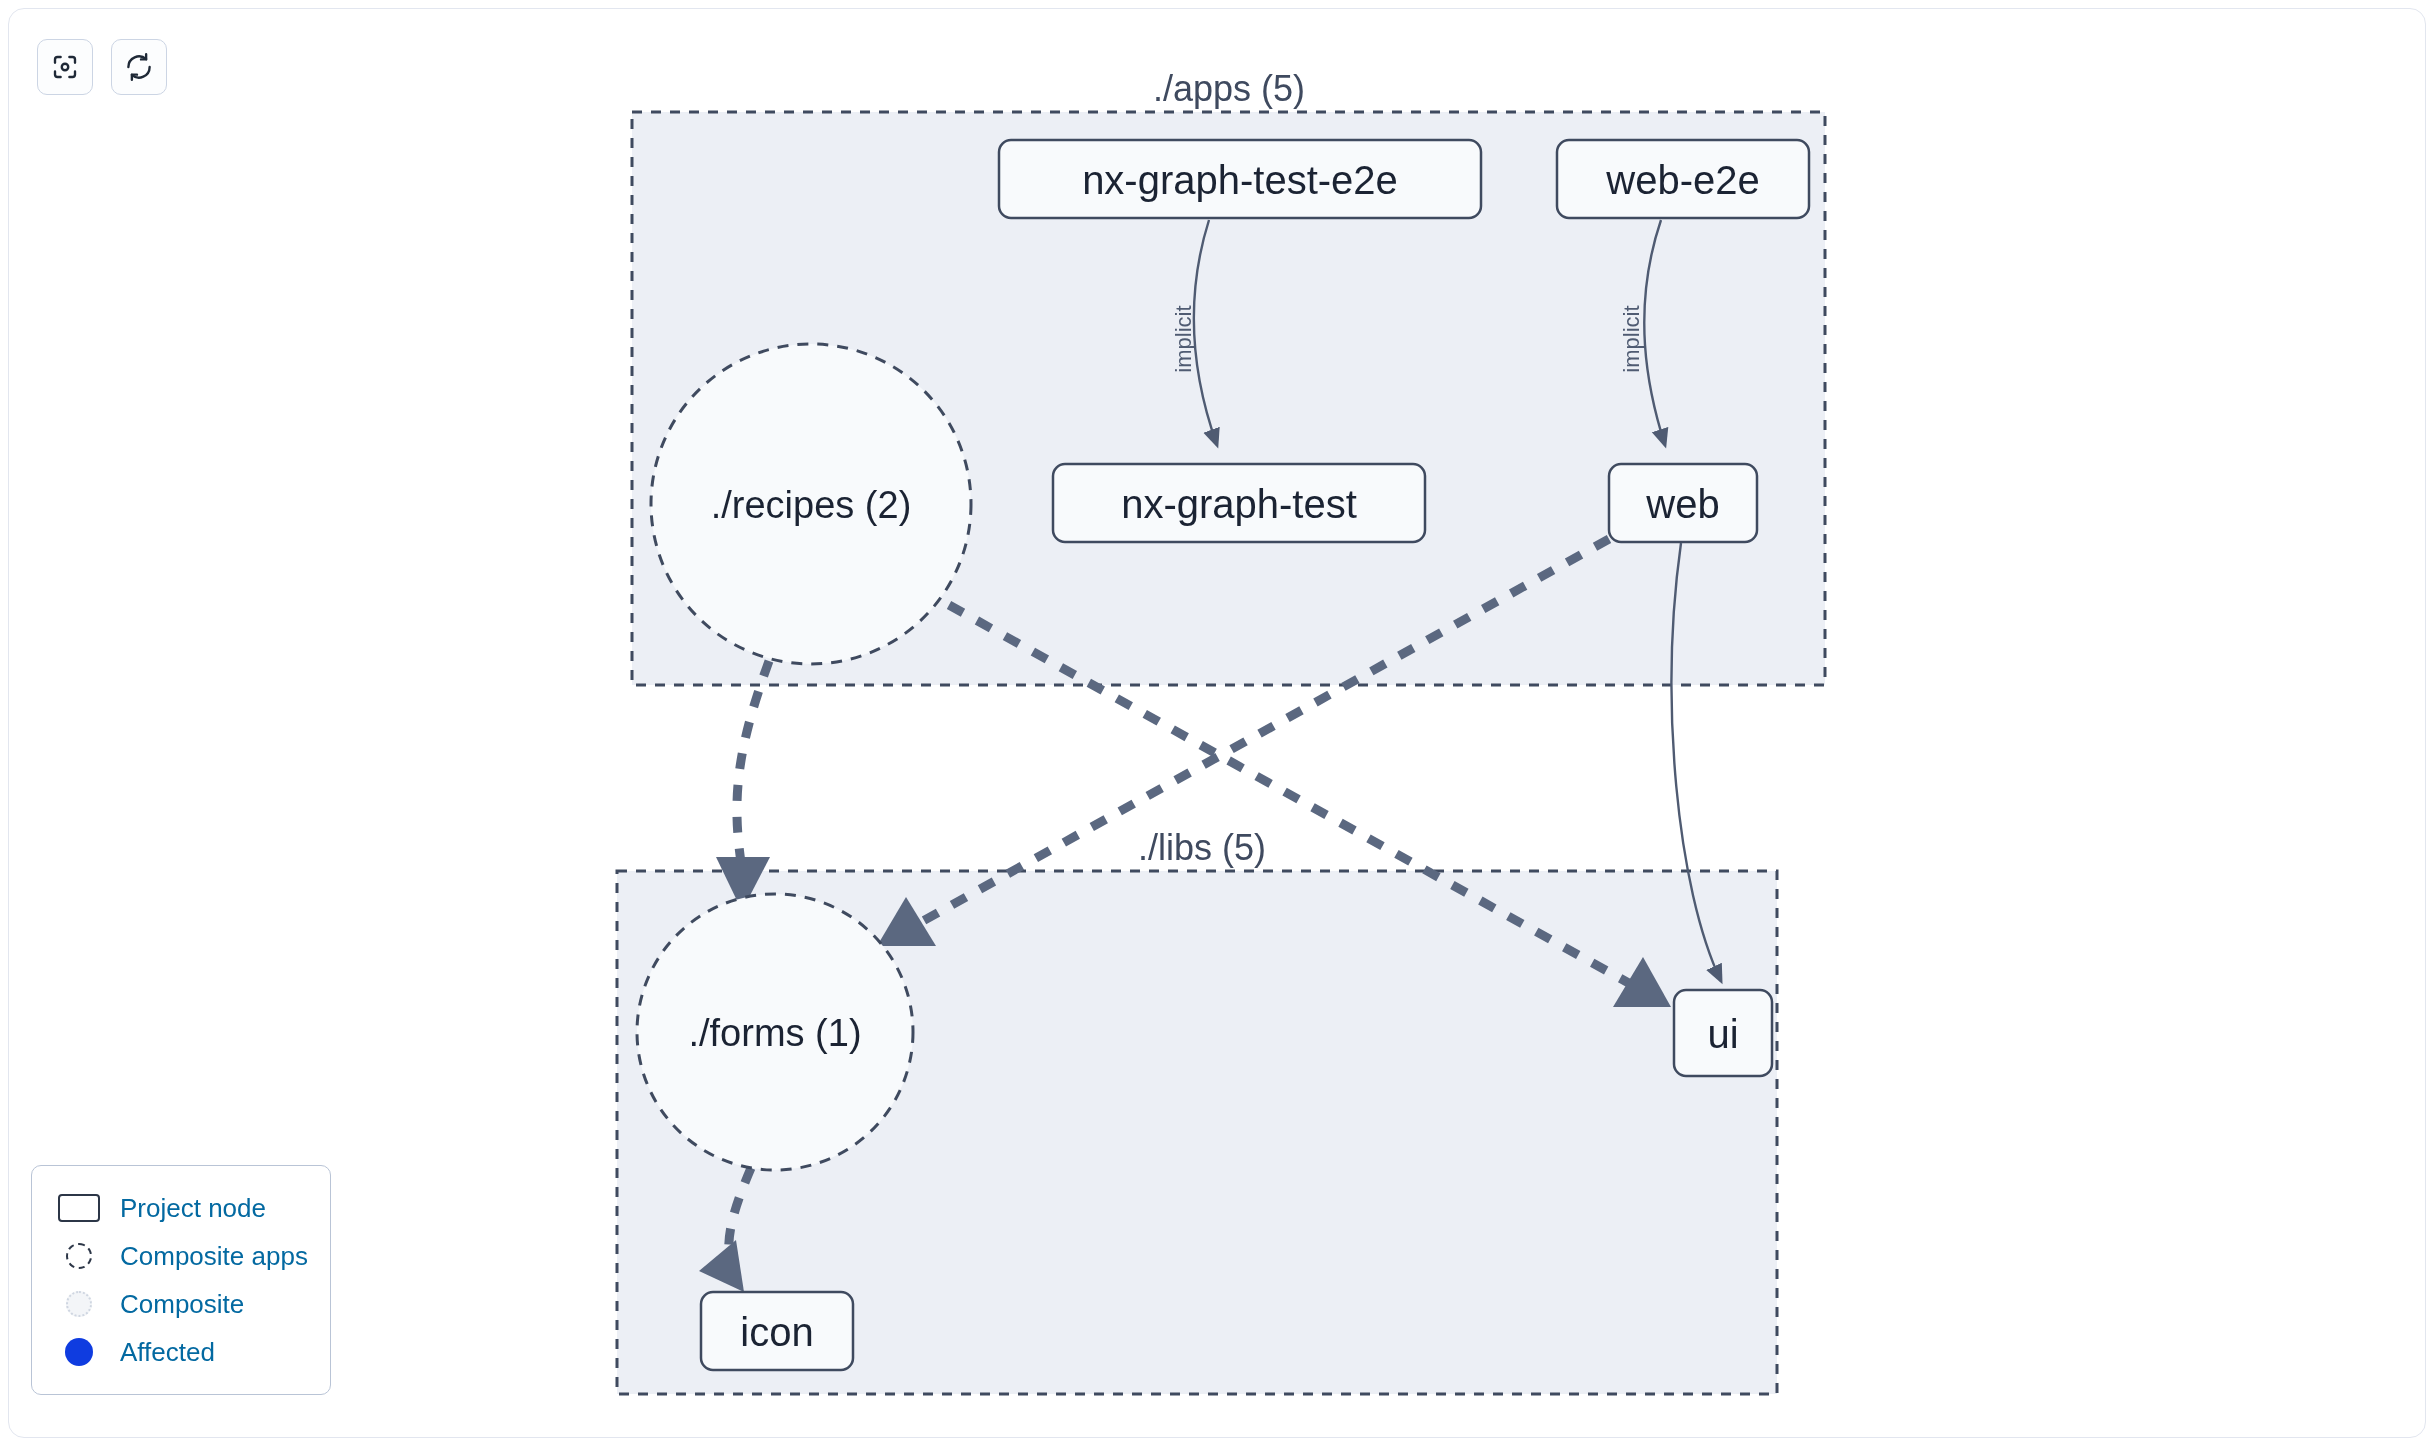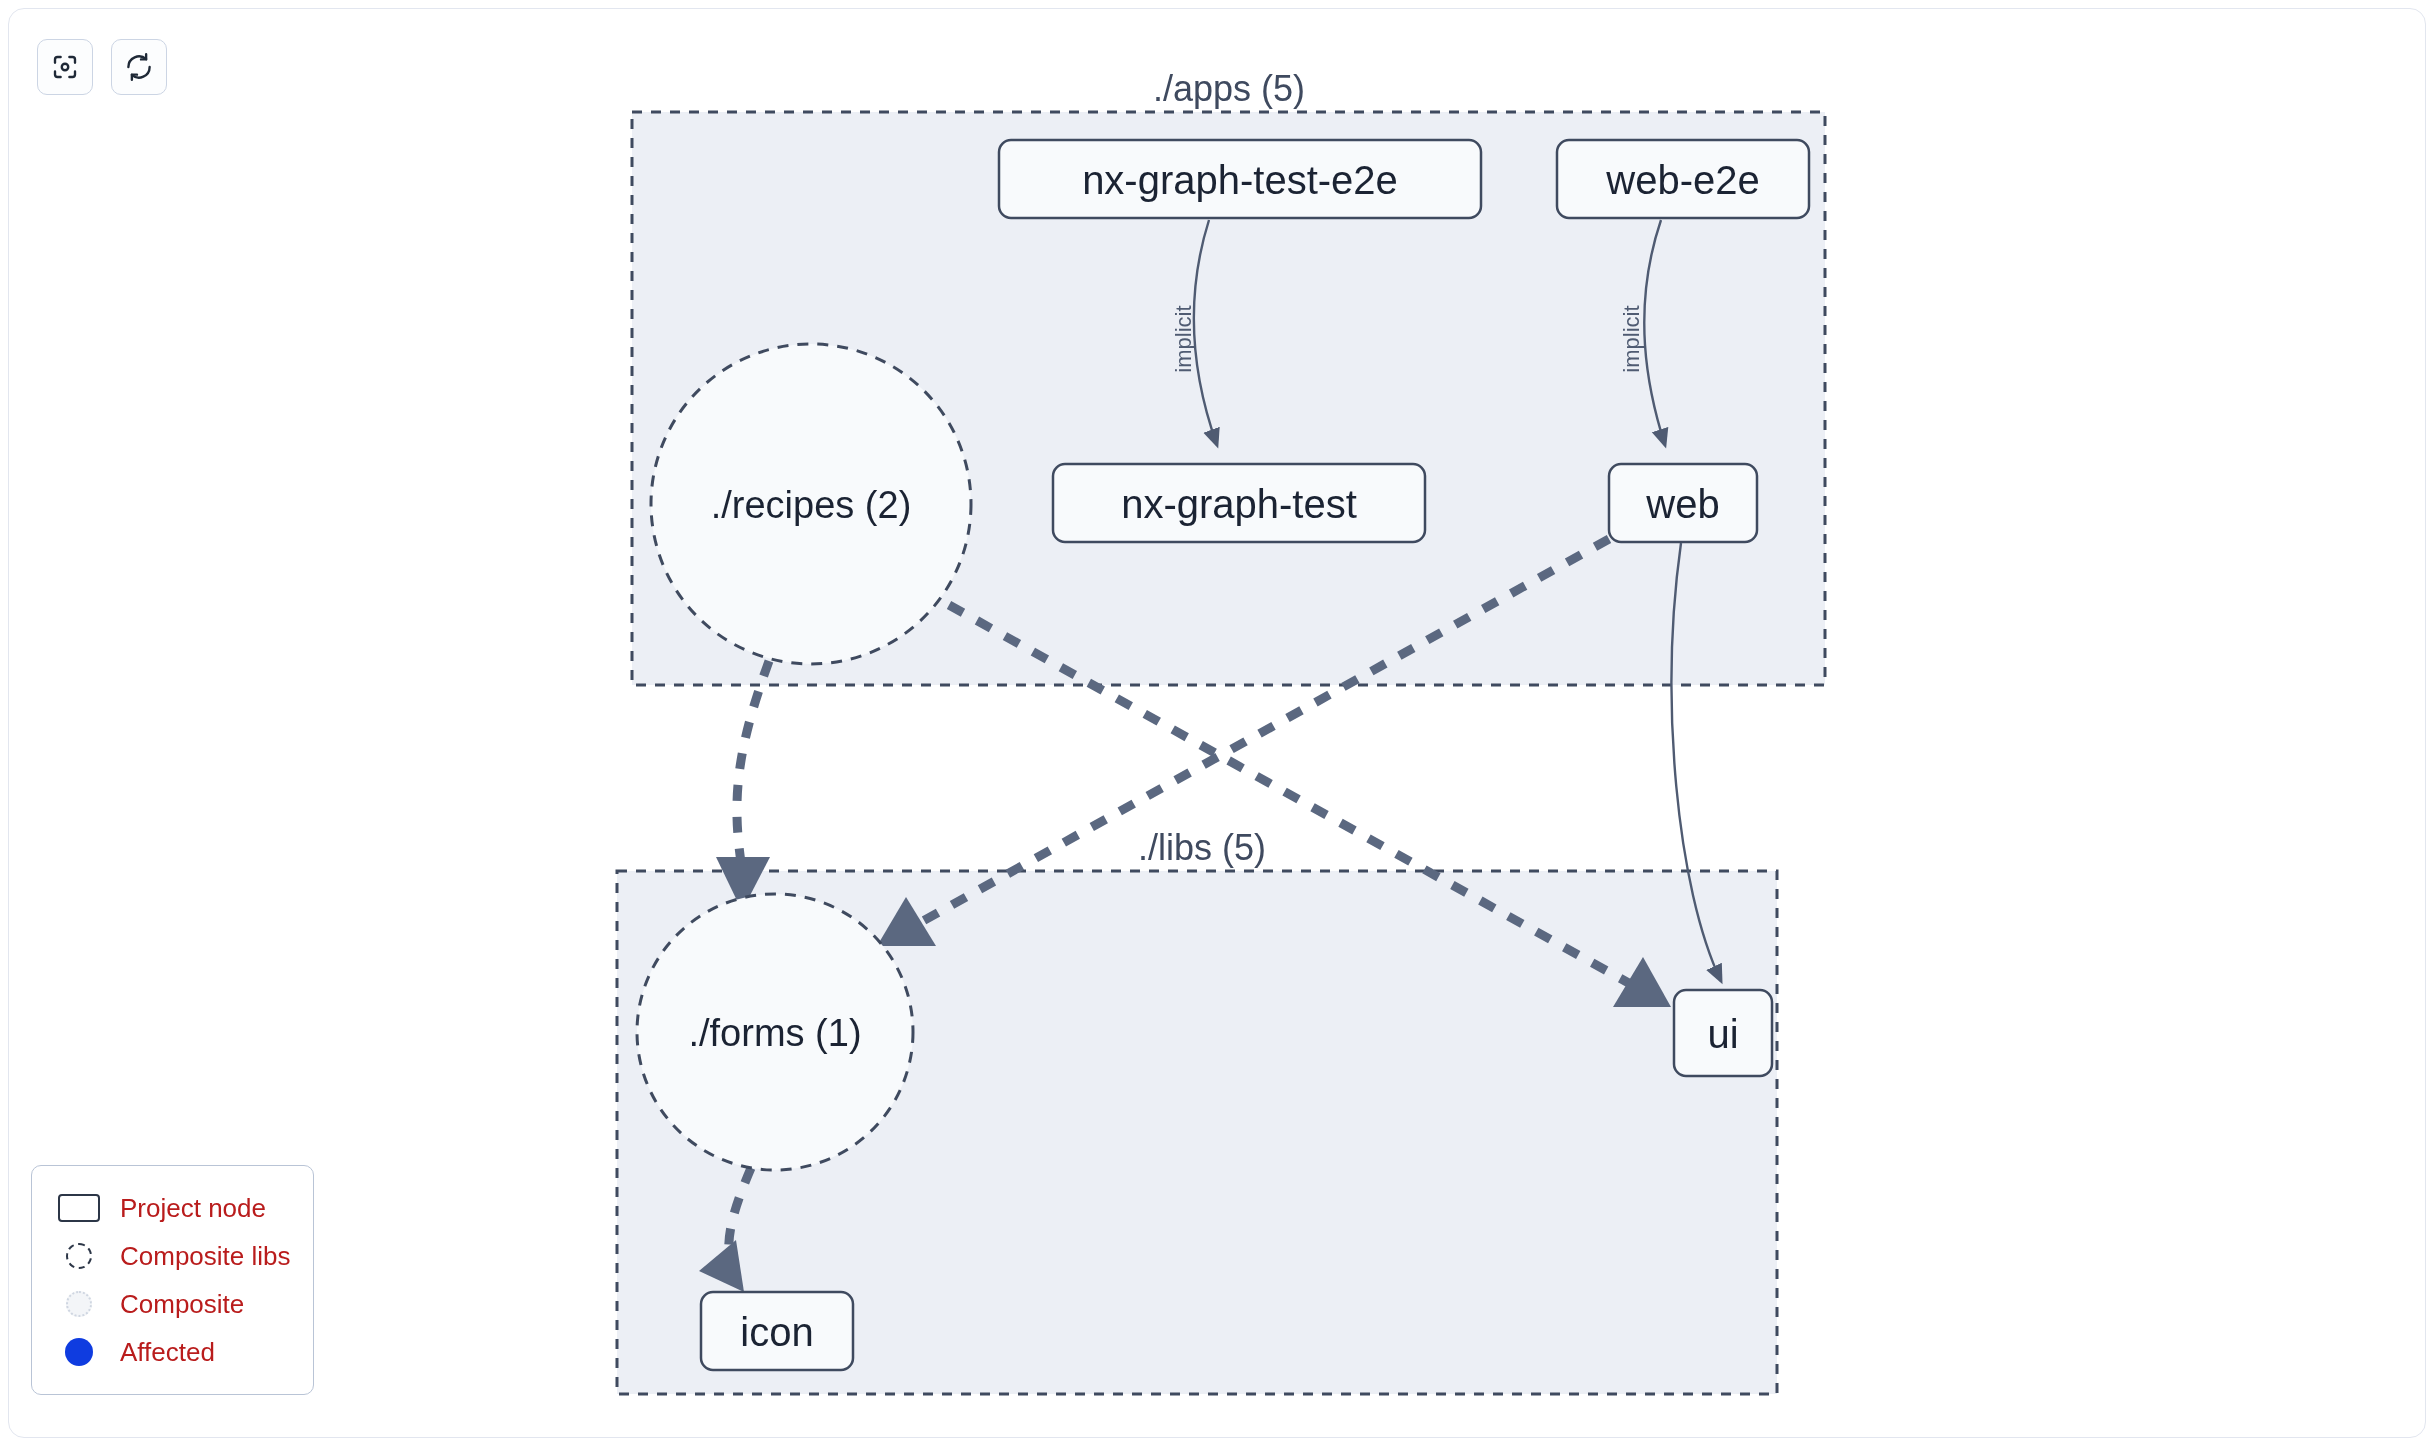--- a/index.html
+++ b/index.html
@@ -185,21 +185,21 @@
   .sw-touched {
     width: 28px;
     height: 28px;
     border-radius: 50%;
     background: #0f3ce0;
   }
   .legend-label {
     margin-left: 14px;
     font-family: "Liberation Sans", sans-serif;
     font-size: 26px;
-    color: #b91c1c;
+    color: #0369a1;
     white-space: nowrap;
   }
 </style>
 </head>
 <body>
 
 <div id="root">
   <div class="app-card">
 
     <div class="toolbar">
@@ -325,21 +325,21 @@
       <div class="legend-row">
         <span class="legend-swatch">
           <span class="sw-rect"></span>
         </span>
         <span class="legend-label">Project node</span>
       </div>
       <div class="legend-row">
         <span class="legend-swatch">
           <span class="sw-dashed-circle"></span>
         </span>
-        <span class="legend-label">Composite libs</span>
+        <span class="legend-label">Composite apps</span>
       </div>
       <div class="legend-row">
         <span class="legend-swatch">
           <span class="sw-affected"></span>
         </span>
         <span class="legend-label">Composite</span>
       </div>
       <div class="legend-row">
         <span class="legend-swatch">
           <span class="sw-touched"></span>

